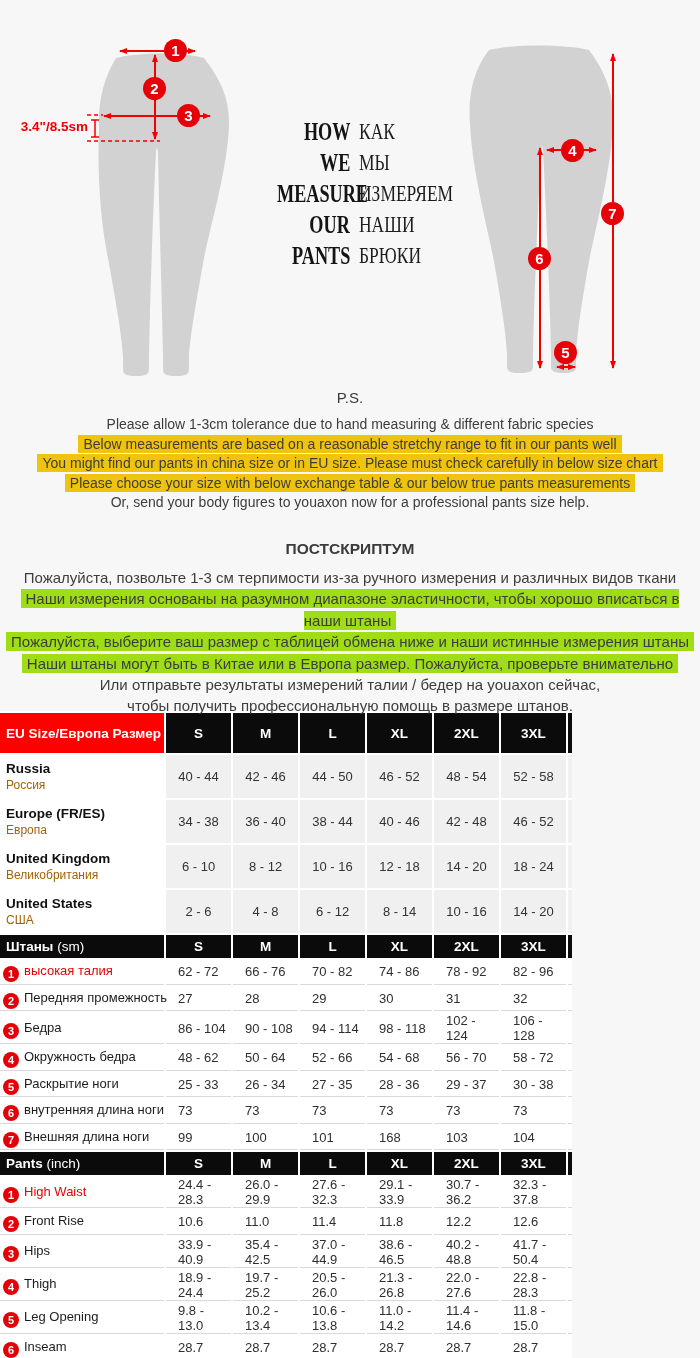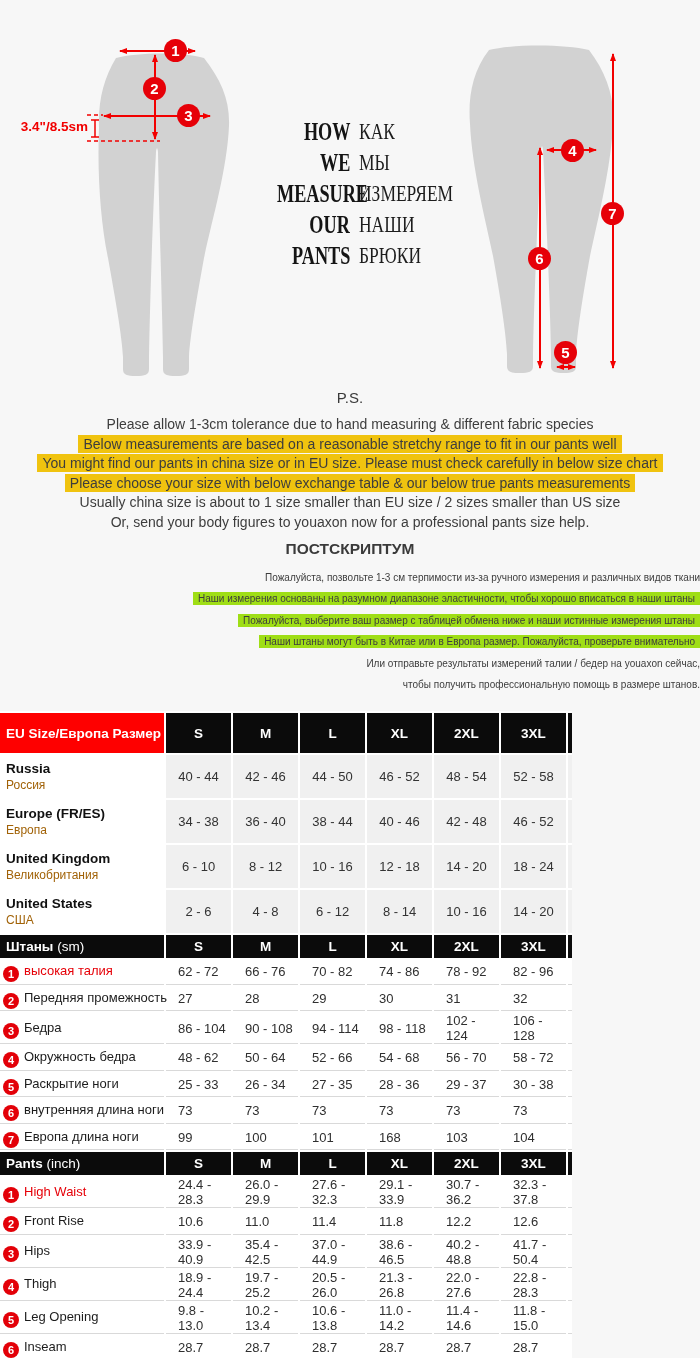--- a/index.html
+++ b/index.html
@@ -36,21 +36,21 @@
     display:inline-block; font-size:23px; color:#1d1d1d;
     transform:scaleX(0.76); transform-origin:0 50%; white-space:nowrap;
   }
   
   .ps { position:absolute; left:0; width:700px; text-align:center; }
   .ps-en { top:389px; }
   .ps-ru { top:540px; }
   .ps-title { font-size:15px; color:#3a3a3a; margin-bottom:9px; }
   .ps-ru .ps-title { font-weight:bold; font-size:15.5px; }
   .psline { line-height:19.5px; font-size:14px; color:#3d3d3d; }
-  .ps-ru .psline { line-height:21.4px; font-size:10px;text-align:right; }
+  .ps-ru .psline { line-height:21.4px; font-size:15px; }
   .hl-y { background:#f0c30f; padding:1px 5px; }
   .hl-g { background:#9fde16; padding:1px 5px; }
   
   .table-wrap { background:#ffffff; width:572px; height:647px; overflow:hidden; }
   table.sizes {
     border-collapse:separate; border-spacing:2px; table-layout:fixed;
     width:704px; margin-left:-2px;
   }
   col.c-label { width:164px; }
   col.c-size { width:65px; }
@@ -143,21 +143,20 @@
         <div class="hwm-ru"><span>БРЮКИ</span></div>
       </div>
   </div>
 
   <div class="ps ps-en">
     <div class="ps-title">P.S.</div>
     <div class="psline"><span>Please allow 1-3cm tolerance due to hand measuring &amp; different fabric species</span></div>
     <div class="psline"><span class="hl-y">Below measurements are based on a reasonable stretchy range to fit in our pants well</span></div>
     <div class="psline"><span class="hl-y">You might find our pants in china size or in EU size. Please must check carefully in below size chart</span></div>
     <div class="psline"><span class="hl-y">Please choose your size with below exchange table &amp; our below true pants measurements</span></div>
-    <div class="psline"><span>Usually china size is about to 1 size smaller than EU size / 2 sizes smaller than US size</span></div>
     <div class="psline"><span>Or, send your body figures to youaxon now for a professional pants size help.</span></div>
   </div>
 
   <div class="ps ps-ru">
     <div class="ps-title">ПОСТСКРИПТУМ</div>
     <div class="psline"><span>Пожалуйста, позвольте 1-3 см терпимости из-за ручного измерения и различных видов ткани</span></div>
     <div class="psline"><span class="hl-g">Наши измерения основаны на разумном диапазоне эластичности, чтобы хорошо вписаться в наши штаны</span></div>
     <div class="psline"><span class="hl-g">Пожалуйста, выберите ваш размер с таблицей обмена ниже и наши истинные измерения штаны</span></div>
     <div class="psline"><span class="hl-g">Наши штаны могут быть в Китае или в Европа размер. Пожалуйста, проверьте внимательно</span></div>
     <div class="psline"><span>Или отправьте результаты измерений талии / бедер на youaxon сейчас,</span></div>
@@ -317,21 +316,21 @@
       <td class="mv">73</td>
       <td class="mv">73</td>
       <td class="mv">73</td>
       <td class="mv">73</td>
       <td class="mv">73</td>
       <td class="mv">73</td>
       <td class="mv"></td>
       <td class="mv"></td>
     </tr>
     <tr class="m">
-      <td class="mlbl"><span class="badge">7</span><span class="mt">Европа длина ноги</span></td>
+      <td class="mlbl"><span class="badge">7</span><span class="mt">Внешняя длина ноги</span></td>
       <td class="mv">99</td>
       <td class="mv">100</td>
       <td class="mv">101</td>
       <td class="mv">168</td>
       <td class="mv">103</td>
       <td class="mv">104</td>
       <td class="mv"></td>
       <td class="mv"></td>
     </tr>
     <tr class="sec">

